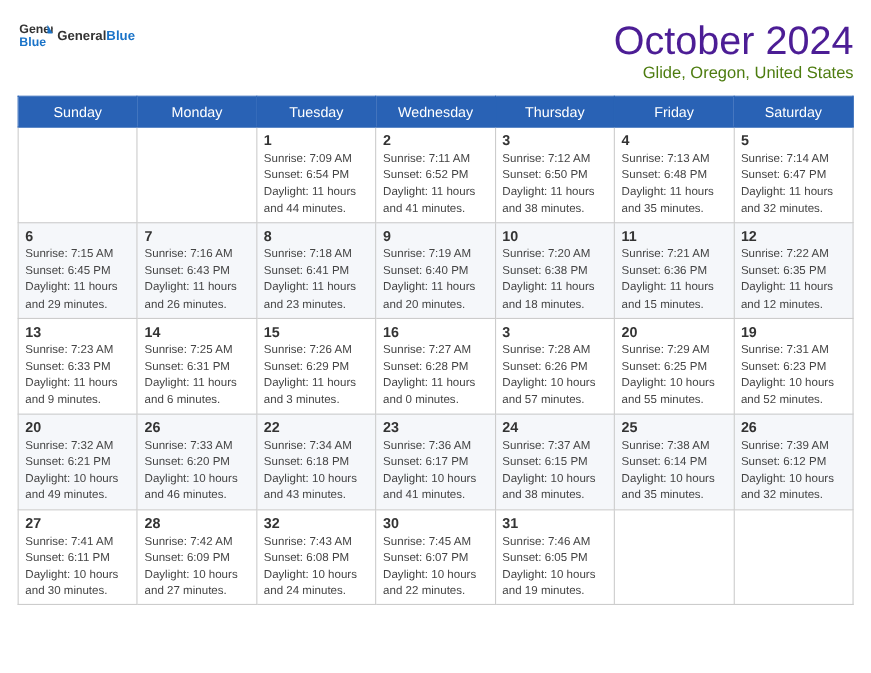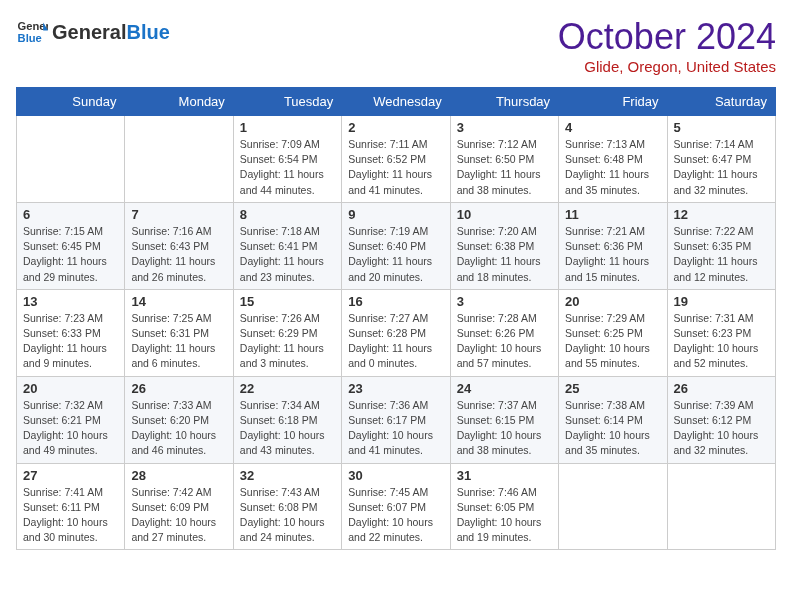--- a/index.html
+++ b/index.html
@@ -28,31 +28,31 @@
     .title-block {
       text-align: right;
     }
     .month-title {
       font-size: 36px;
       font-weight: normal;
       color: #4c1d95;
     }
     .location {
       font-size: 15px;
-      color: #b91c1c;
+      color: #4d7c0f;
     }
     .calendar {
       width: 100%;
       border-collapse: collapse;
       font-size: 11px;
     }
     .calendar th {
       background: #2962b5;
       color: #fff;
-      text-align: right;
+      text-align: center;
       padding: 6px 8px;
       font-size: 13px;
       font-weight: normal;
       border: 1px solid #2962b5;
     }
     .calendar td {
       border: 1px solid #ccc;
       vertical-align: top;
       padding: 4px 6px;
       width: 107px;
@@ -79,21 +79,21 @@
 <body>
 
 <div class="header">
   <div class="logo">
     <svg class="logo-icon" viewBox="0 0 40 40" xmlns="http://www.w3.org/2000/svg">
       <text x="2" y="18" font-size="14" font-weight="bold" fill="#333" font-family="Arial">General</text>
       <text x="2" y="32" font-size="14" font-weight="bold" fill="#1a73c8" font-family="Arial">Blue</text>
       <polygon points="34,8 40,18 34,18" fill="#1a73c8"></polygon>
     </svg>
     <div style="display:flex;flex-direction:column;line-height:1.2;">
-      <span style="font-size:20px;font-weight:bold;color:#333;">General<span style="color:#1a73c8;">Blue</span></span>
+      <span style="font-size:12px;font-weight:bold;color:#333;">General<span style="color:#1a73c8;">Blue</span></span>
     </div>
   </div>
   <div class="title-block">
     <div class="month-title">October 2024</div>
     <div class="location">Glide, Oregon, United States</div>
   </div>
 </div>
 
 <table class="calendar">
   <thead>

